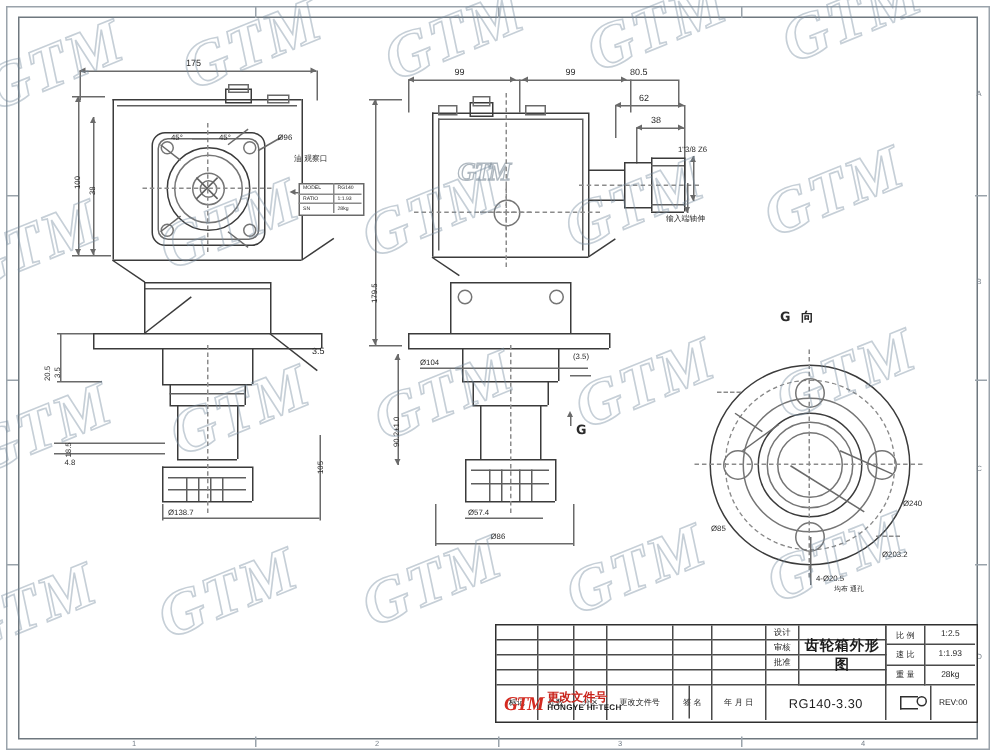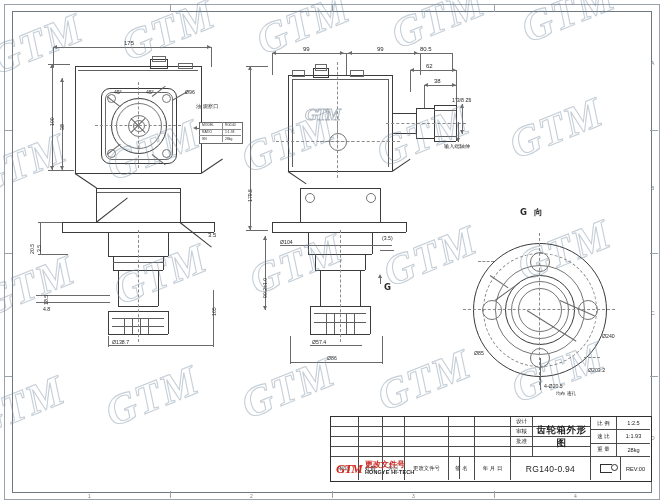--- a/index.html
+++ b/index.html
@@ -468,21 +468,21 @@
     <div class="c nb" style="left:286px;top:26.6px;width:33px;height:13.4px;font-size:5.6px;">28kg</div>
 
     <div class="logoWrap">
       <span class="gtm">GTM</span>
       <span style="display:flex;flex-direction:column;">
         <span class="cnName">更改文件号</span>
         <span class="enName">HONGYE HI-TECH</span>
       </span>
     </div>
 
-    <div class="c nbb" style="left:180px;top:40px;width:80px;height:23px;font-size:8.5px;letter-spacing:.3px;">RG140-0.94</div>
+    <div class="c nbb" style="left:180px;top:40px;width:80px;height:23px;font-size:8.5px;letter-spacing:.3px;">RG140-3.30</div>
     <div class="c nbb" style="left:260px;top:40px;width:30px;height:23px;">
       <span class="projIcon"></span>
     </div>
     <div class="c nb nbb" style="left:290px;top:40px;width:29px;height:23px;font-size:5.6px;">REV:00</div>
   </div>
 
   <div id="wm">
       <div class="wmtxt" style="left: -12px; top: 20px;">GTM</div>
       <div class="wmtxt" style="left: 120px; top: 6px;">GTM</div>
       <div class="wmtxt" style="left: 255px; top: 0px;">GTM</div>

